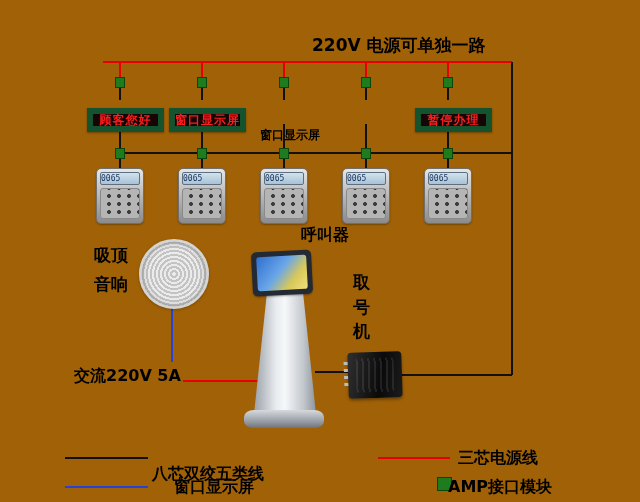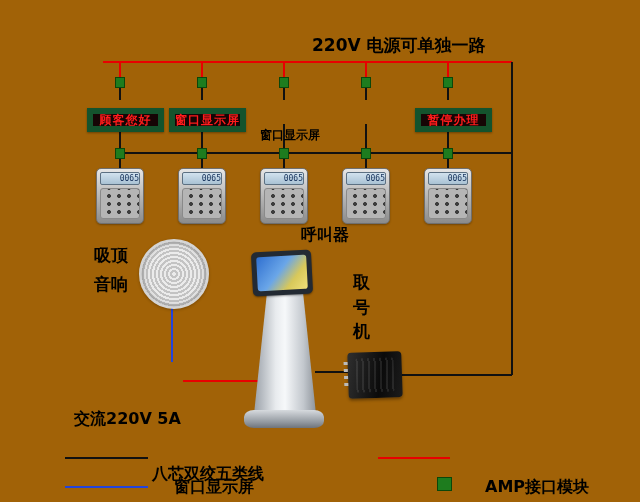--- a/index.html
+++ b/index.html
@@ -8,43 +8,43 @@
   .wires{position:absolute;left:0;top:0;}
 
   .label{position:absolute;font-weight:bold;font-size:16px;white-space:nowrap;}
   .lbl-title{left:312px;top:34px;font-size:17px;}
   .lbl-displays{left:260px;top:127px;font-size:12px;font-family:Liberation Serif, serif;}
   .lbl-caller{left:257px;top:225px;font-size:16px;margin-left:44px;}
   .lbl-speaker{left:94px;top:241px;width:40px;font-size:17px;line-height:1.7;
                word-break:break-all;white-space:normal;}
   .lbl-kiosk{left:353px;top:270px;width:20px;font-size:17px;line-height:1.45;
              word-break:break-all;white-space:normal;}
-  .lbl-ac{left:74px;top:366px;margin-top:43px;}
+  .lbl-ac{left:74px;top:366px;}
   .lbl-legend-cat5{left:152px;top:464px;}
   .lbl-legend-power{left:458px;top:448px;}
   .lbl-legend-audio{left:174px;top:477px;}
-  .lbl-legend-amp{left:485px;top:477px;}
+  .lbl-legend-amp{left:448px;top:477px;}
 
   
   .led{position:absolute;top:108px;width:77px;height:24px;background:#160505;
        border:6px solid #14532d;box-sizing:border-box;display:flex;align-items:center;
        justify-content:center;box-shadow:0 1px 2px rgba(0,0,0,.35);}
   .led.light{background:#ffffff;}
   .led-text{color:#ff1c1c;font-size:12px;font-weight:bold;letter-spacing:1px;white-space:nowrap;}
 
   
   .module{position:absolute;width:10px;height:11px;background:#1e7c1e;
           border:1px solid #0b470b;box-sizing:border-box;}
 
   
   .caller{position:absolute;top:168px;width:48px;height:56px;box-sizing:border-box;padding:3px;
           background:linear-gradient(180deg,#e6e6e6,#b3b3b3 55%,#8b8b8b);
           border:1px solid #6f6f6f;border-radius:5px;box-shadow:0 1px 2px rgba(0,0,0,.3);}
   .caller-screen{height:13px;background:linear-gradient(#d2e2ee,#a9c2d4);border:1px solid #5c7082;
-          font-family:"DejaVu Sans Mono",monospace;font-size:8px;line-height:11px;text-align:right;
+          font-family:"DejaVu Sans Mono",monospace;font-size:8px;line-height:11px;text-align:left;
           color:#14305a;border-radius:2px;box-sizing:border-box;}
   .caller-keypad{margin-top:3px;height:31px;border-radius:3px;background-color:#b5b5b5;
           background-image:radial-gradient(circle,#3d3d3d 1.8px,transparent 2.2px);
           background-size:10px 8px;background-position:3px 3px;border:1px solid #8a8a8a;
           box-sizing:border-box;}
 
   
   .speaker{position:absolute;left:139px;top:239px;width:66px;height:66px;border-radius:50%;
           background:repeating-radial-gradient(circle at 50% 50%,#ebebeb 0 2px,#c3c3c3 2px 4px);
           border:2px solid #d4d4d4;
@@ -177,20 +177,21 @@
   <div class="label lbl-kiosk">取号机</div>
 
   <div class="amp"></div>
 
   <div class="label lbl-ac">交流220V 5A</div>
 
   <div class="legend-line cat5"></div>
   <div class="label lbl-legend-cat5">八芯双绞五类线</div>
 
   <div class="legend-line power"></div>
+  <div class="label lbl-legend-power">三芯电源线</div>
 
   <div class="legend-line audio"></div>
   <div class="label lbl-legend-audio">窗口显示屏</div>
 
   <div class="legend-square"></div>
   <div class="label lbl-legend-amp">AMP接口模块</div>
 
 </div>
 
 </body></html>

